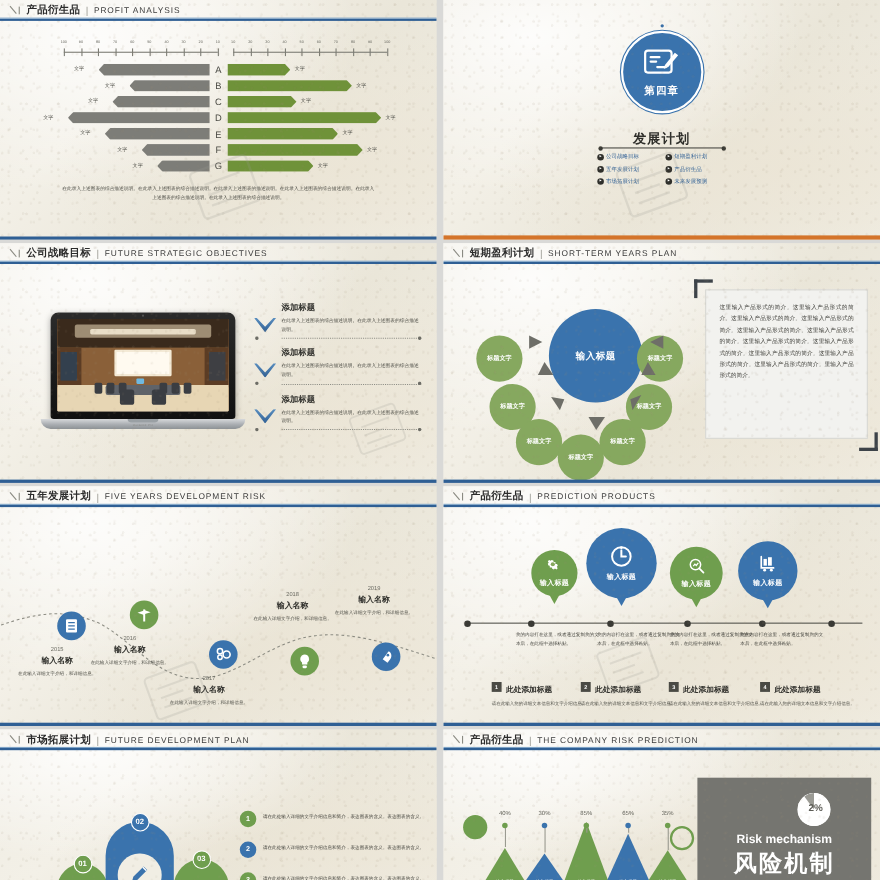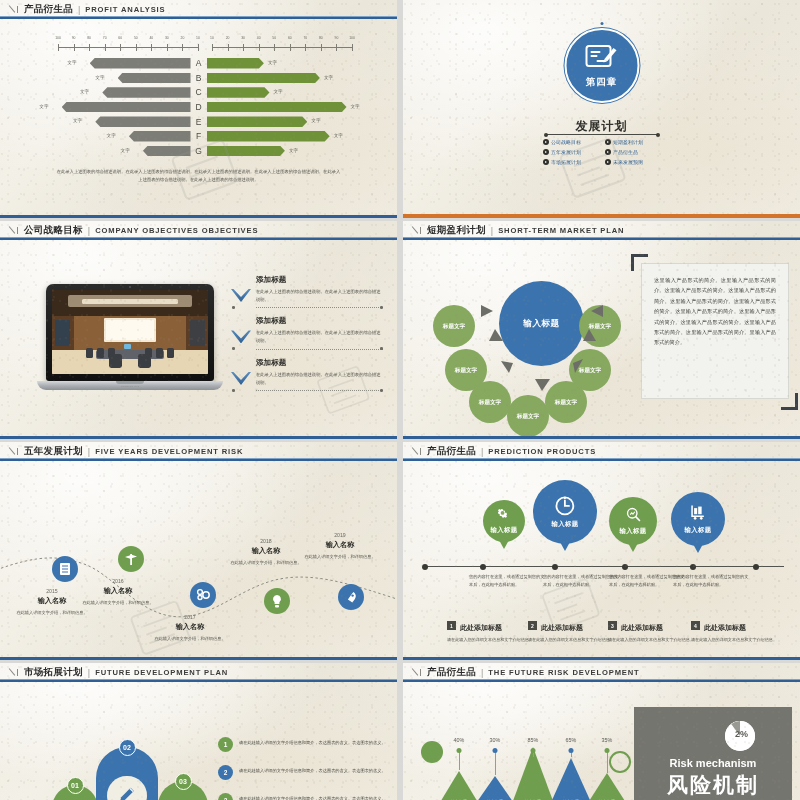--- a/index.html
+++ b/index.html
@@ -38,21 +38,21 @@
   }
   
   .hdr{position:absolute;left:0;right:0;top:0;height:19px;display:flex;align-items:center;z-index:4;}
   .hdr-line{position:absolute;left:0;right:0;bottom:0;height:2px;background:#2f5f94;}
   .hdr-line::before{content:"";position:absolute;left:0;right:0;top:-1px;height:1px;background:#7ea3c6;}
   .slash{width:11px;height:11px;margin-left:8px;position:relative;flex:0 0 auto;}
   .slash::before{content:"";position:absolute;left:1px;top:1px;width:9px;height:1.2px;background:#8a8a82;transform:rotate(50deg);transform-origin:left center;}
   .slash::after{content:"";position:absolute;left:9px;top:2px;width:1.2px;height:7px;background:#8a8a82;}
   .t-cn{font-size:9.5px;font-weight:bold;color:#2b2b2b;margin-left:5px;letter-spacing:.3px;}
   .t-sep{color:#9a9a92;margin:0 5px;font-size:9px;}
-  .t-en{font-size:7.6px;font-weight:bold;color:#3b3b3b;letter-spacing:.85px;}
+  .t-en{font-size:7.6px;font-weight:normal;color:#3b3b3b;letter-spacing:.85px;}
   .botbar{position:absolute;left:0;right:0;bottom:0;height:3px;background:#2f5f94;z-index:4;}
   .botbar.orange{background:#d4742a;height:4px;}
 
   
   .wm{position:absolute;pointer-events:none;opacity:.20;z-index:3;}
   .wm svg{display:block;}
 
   
   .axis-row{position:absolute;left:0;right:0;top:34px;height:22px;}
   .ax{position:absolute;top:6px;height:12px;}
@@ -336,21 +336,21 @@
         </svg>
     </div>
     <div class="botbar orange"></div>
   </div>
 
   <div class="slide">
     <div class="hdr">
       <span class="slash"></span>
       <span class="t-cn">公司战略目标</span>
       <span class="t-sep">|</span>
-      <span class="t-en">COMPANY OBJECTIVES OBJECTIVES</span>
+      <span class="t-en">FUTURE STRATEGIC OBJECTIVES</span>
       <span class="hdr-line"></span>
     </div>
 
     <div class="lap">
       <div class="lap-scr">
         <span class="lap-cam"></span>
         <div class="lap-img">
           <svg width="100%" height="100%" viewBox="0 0 156 84" preserveAspectRatio="none">
             <rect x="0" y="0" width="156" height="84" fill="#8a6039"></rect>
             <rect x="0" y="0" width="156" height="26" fill="#3a2a1c"></rect>
@@ -413,21 +413,21 @@
         </svg>
     </div>
     <div class="botbar"></div>
   </div>
 
   <div class="slide">
     <div class="hdr">
       <span class="slash"></span>
       <span class="t-cn">短期盈利计划</span>
       <span class="t-sep">|</span>
-      <span class="t-en">SHORT-TERM MARKET PLAN</span>
+      <span class="t-en">SHORT-TERM YEARS PLAN</span>
       <span class="hdr-line"></span>
     </div>
 
     <div class="hub-wrap">
       <div class="hub">输入标题</div>
       <div id="s4sats">
           <div class="sat" style="left:8px;top:50px">标题文字</div>
           <div class="sat" style="left:20px;top:94px">标题文字</div>
           <div class="sat" style="left:44px;top:126px">标题文字</div>
           <div class="sat" style="left:82px;top:140px">标题文字</div>
@@ -668,21 +668,21 @@
           <span class="s7tx">请在此处输入详细的文字介绍信息和简介，表达图表的含义。表达图表的含义。</span>
         </div>
       </div>
   </div>
 
   <div class="slide">
     <div class="hdr">
       <span class="slash"></span>
       <span class="t-cn">产品衍生品</span>
       <span class="t-sep">|</span>
-      <span class="t-en">THE FUTURE RISK DEVELOPMENT</span>
+      <span class="t-en">THE COMPANY RISK PREDICTION</span>
       <span class="hdr-line"></span>
     </div>
 
     <div id="s8chart">
         <div class="mtn" style="left:33px;border-left:23px solid transparent;border-right:23px solid transparent;border-bottom:38.8px solid #6f9e4e"></div>
         <span class="stem" style="left:56px;top:88px;height:19.200000000000003px"></span>
         <span class="sdot" style="left:56px;top:85px;background:#6f9e4e"></span>
         <span class="pct" style="left:56px;top:74px">40%</span>
         <span class="pct" style="left:56px;top:136px;color:#ffffff;font-size:4px">输入标题</span>
         <div class="mtn" style="left:69px;border-left:23px solid transparent;border-right:23px solid transparent;border-bottom:33.6px solid #3a73ad"></div>

